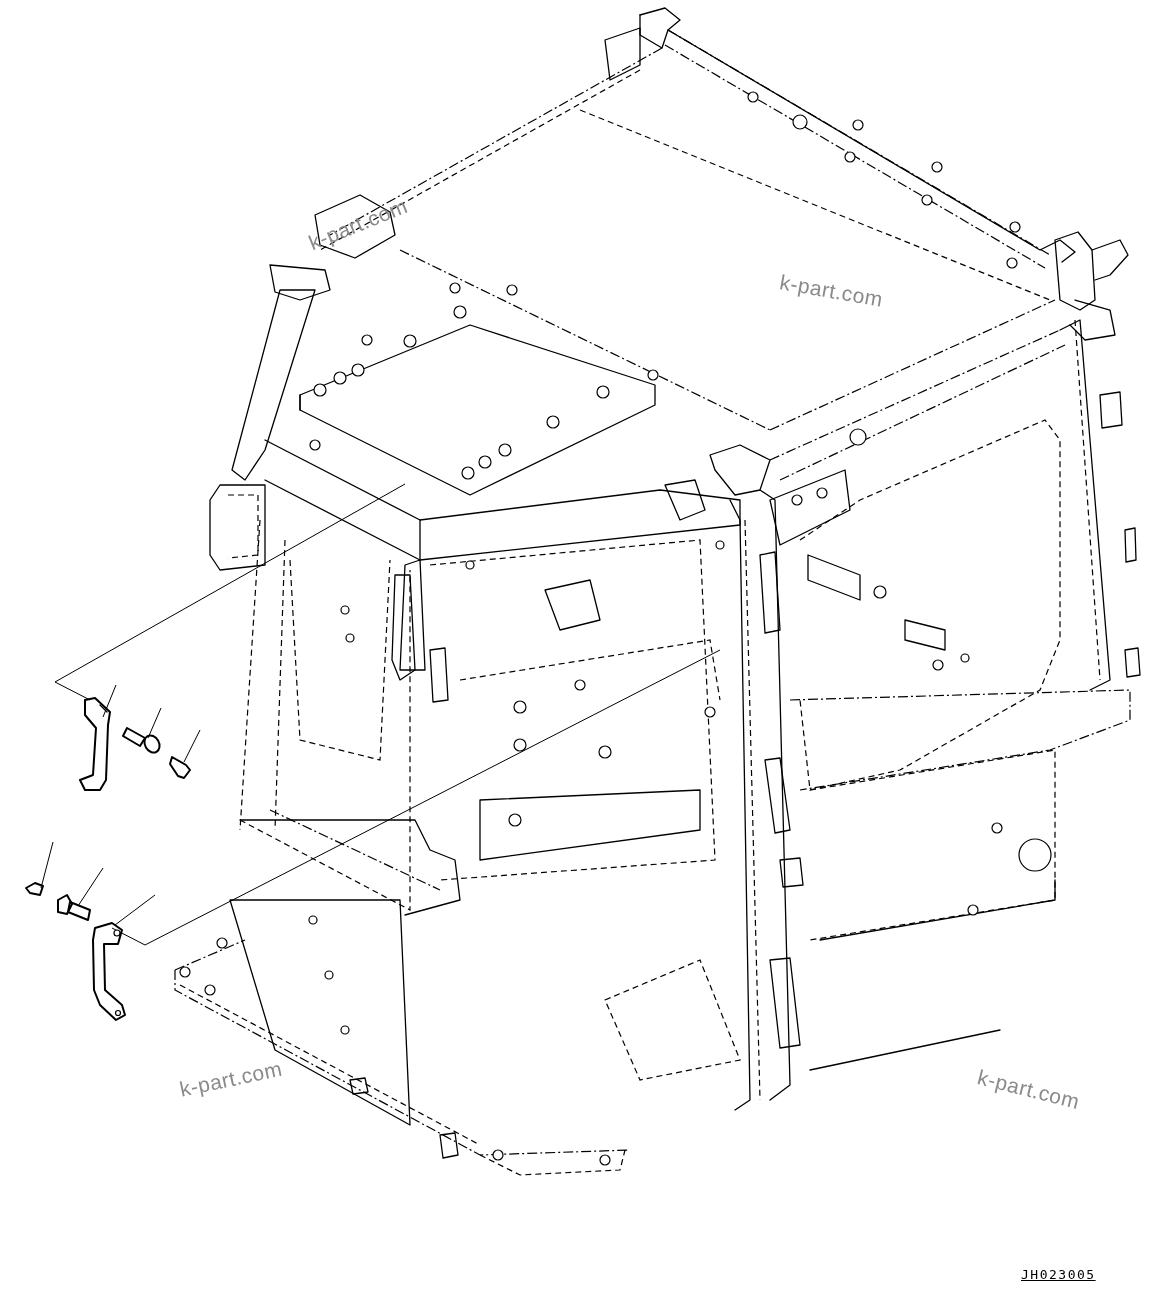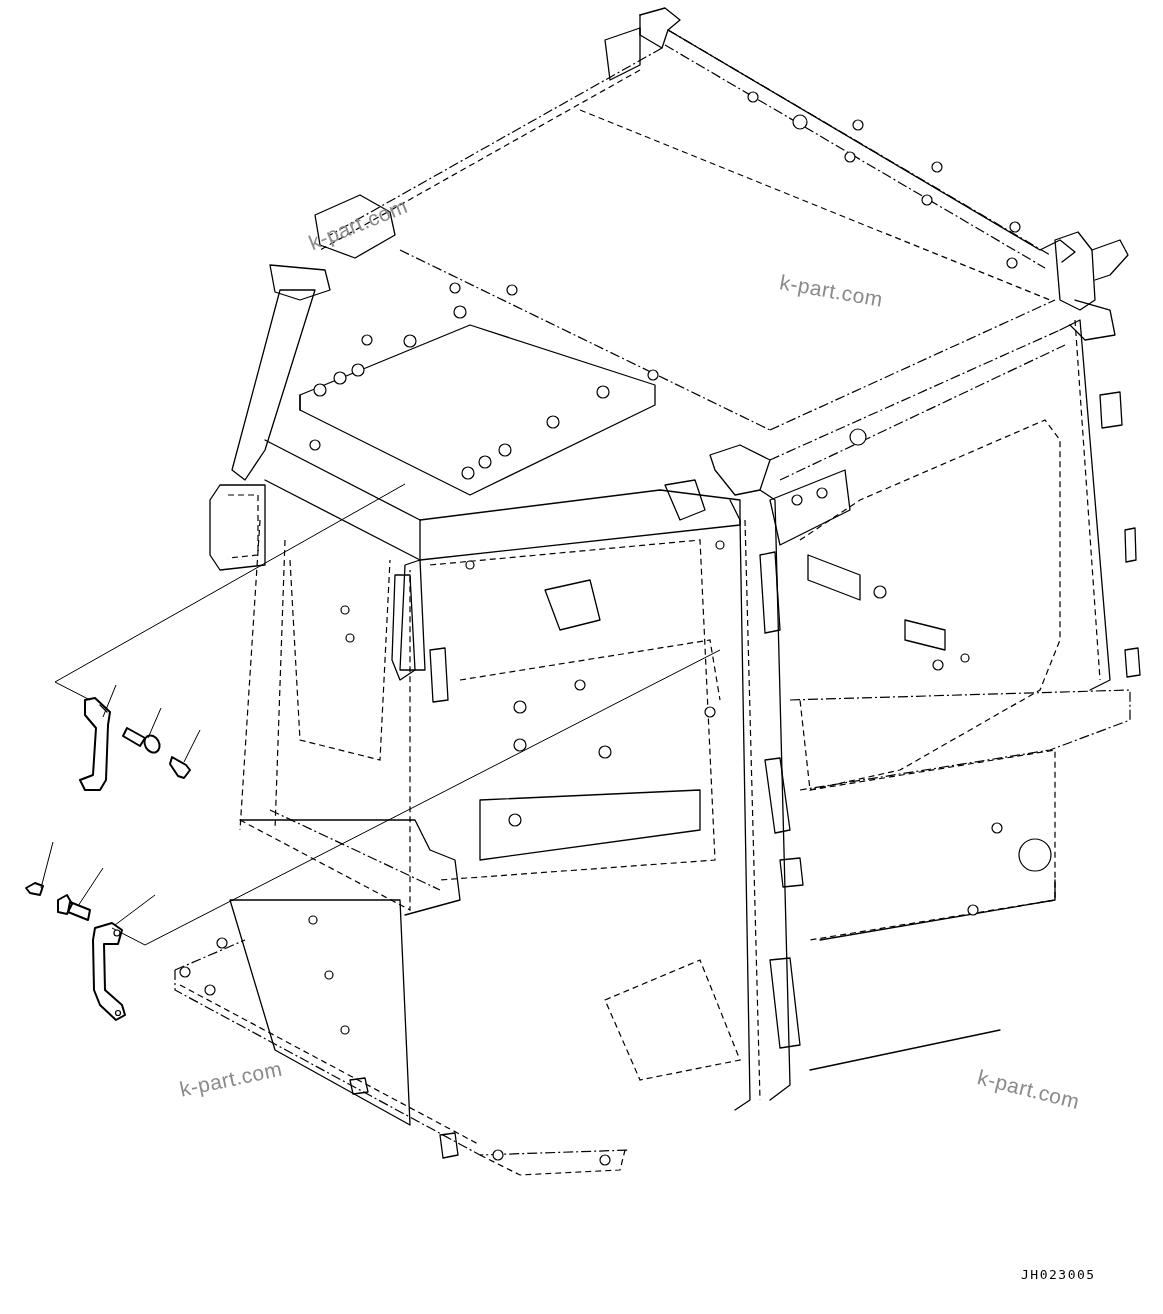--- a/index.html
+++ b/index.html
@@ -5,21 +5,21 @@
   html, body { margin: 0; padding: 0; background: #ffffff; }
   body { width: 1163px; height: 1314px; position: relative; overflow: hidden; font-family: "Liberation Sans", sans-serif; }
   #diagram { position: absolute; left: 0; top: 0; width: 1163px; height: 1314px; }
   .ln { fill: none; stroke: #000; stroke-width: 1.3; stroke-linejoin: round; stroke-linecap: round; }
   .th { fill: none; stroke: #000; stroke-width: 2; stroke-linejoin: round; stroke-linecap: round; }
   .dash { fill: none; stroke: #000; stroke-width: 1.2; stroke-dasharray: 10 3 2 3; }
   .dash2 { fill: none; stroke: #000; stroke-width: 1.2; stroke-dasharray: 6 4; }
   .leader { fill: none; stroke: #000; stroke-width: 1; }
   .hole { fill: #fff; stroke: #000; stroke-width: 1.2; }
   .wm { position: absolute; color: #8a8a8a; font-family: "Liberation Sans", sans-serif; font-size: 21px; letter-spacing: 0.5px; white-space: nowrap; transform-origin: left center; }
-  .drawing-no { position: absolute; left: 1021px; top: 1267px; font-family: "DejaVu Sans Mono", monospace; font-size: 13px; letter-spacing: 1.5px; color: #000; }
+  .drawing-no { position: absolute; left: 1021px; top: 1267px; font-family: "DejaVu Sans Mono", monospace; font-size: 13px; letter-spacing: 1.5px; color: #000; text-decoration: underline; }
 </style>
 </head>
 <body>
 
 <svg id="diagram" viewBox="0 0 1163 1314" xmlns="http://www.w3.org/2000/svg">
 
   <g>
 
     <path class="ln" d="M640 15 L665 8 L680 20 L668 30 L1040 250 L1060 240 L1075 252 L1062 262"></path>
     <path class="dash" d="M668 30 L1050 255"></path>

